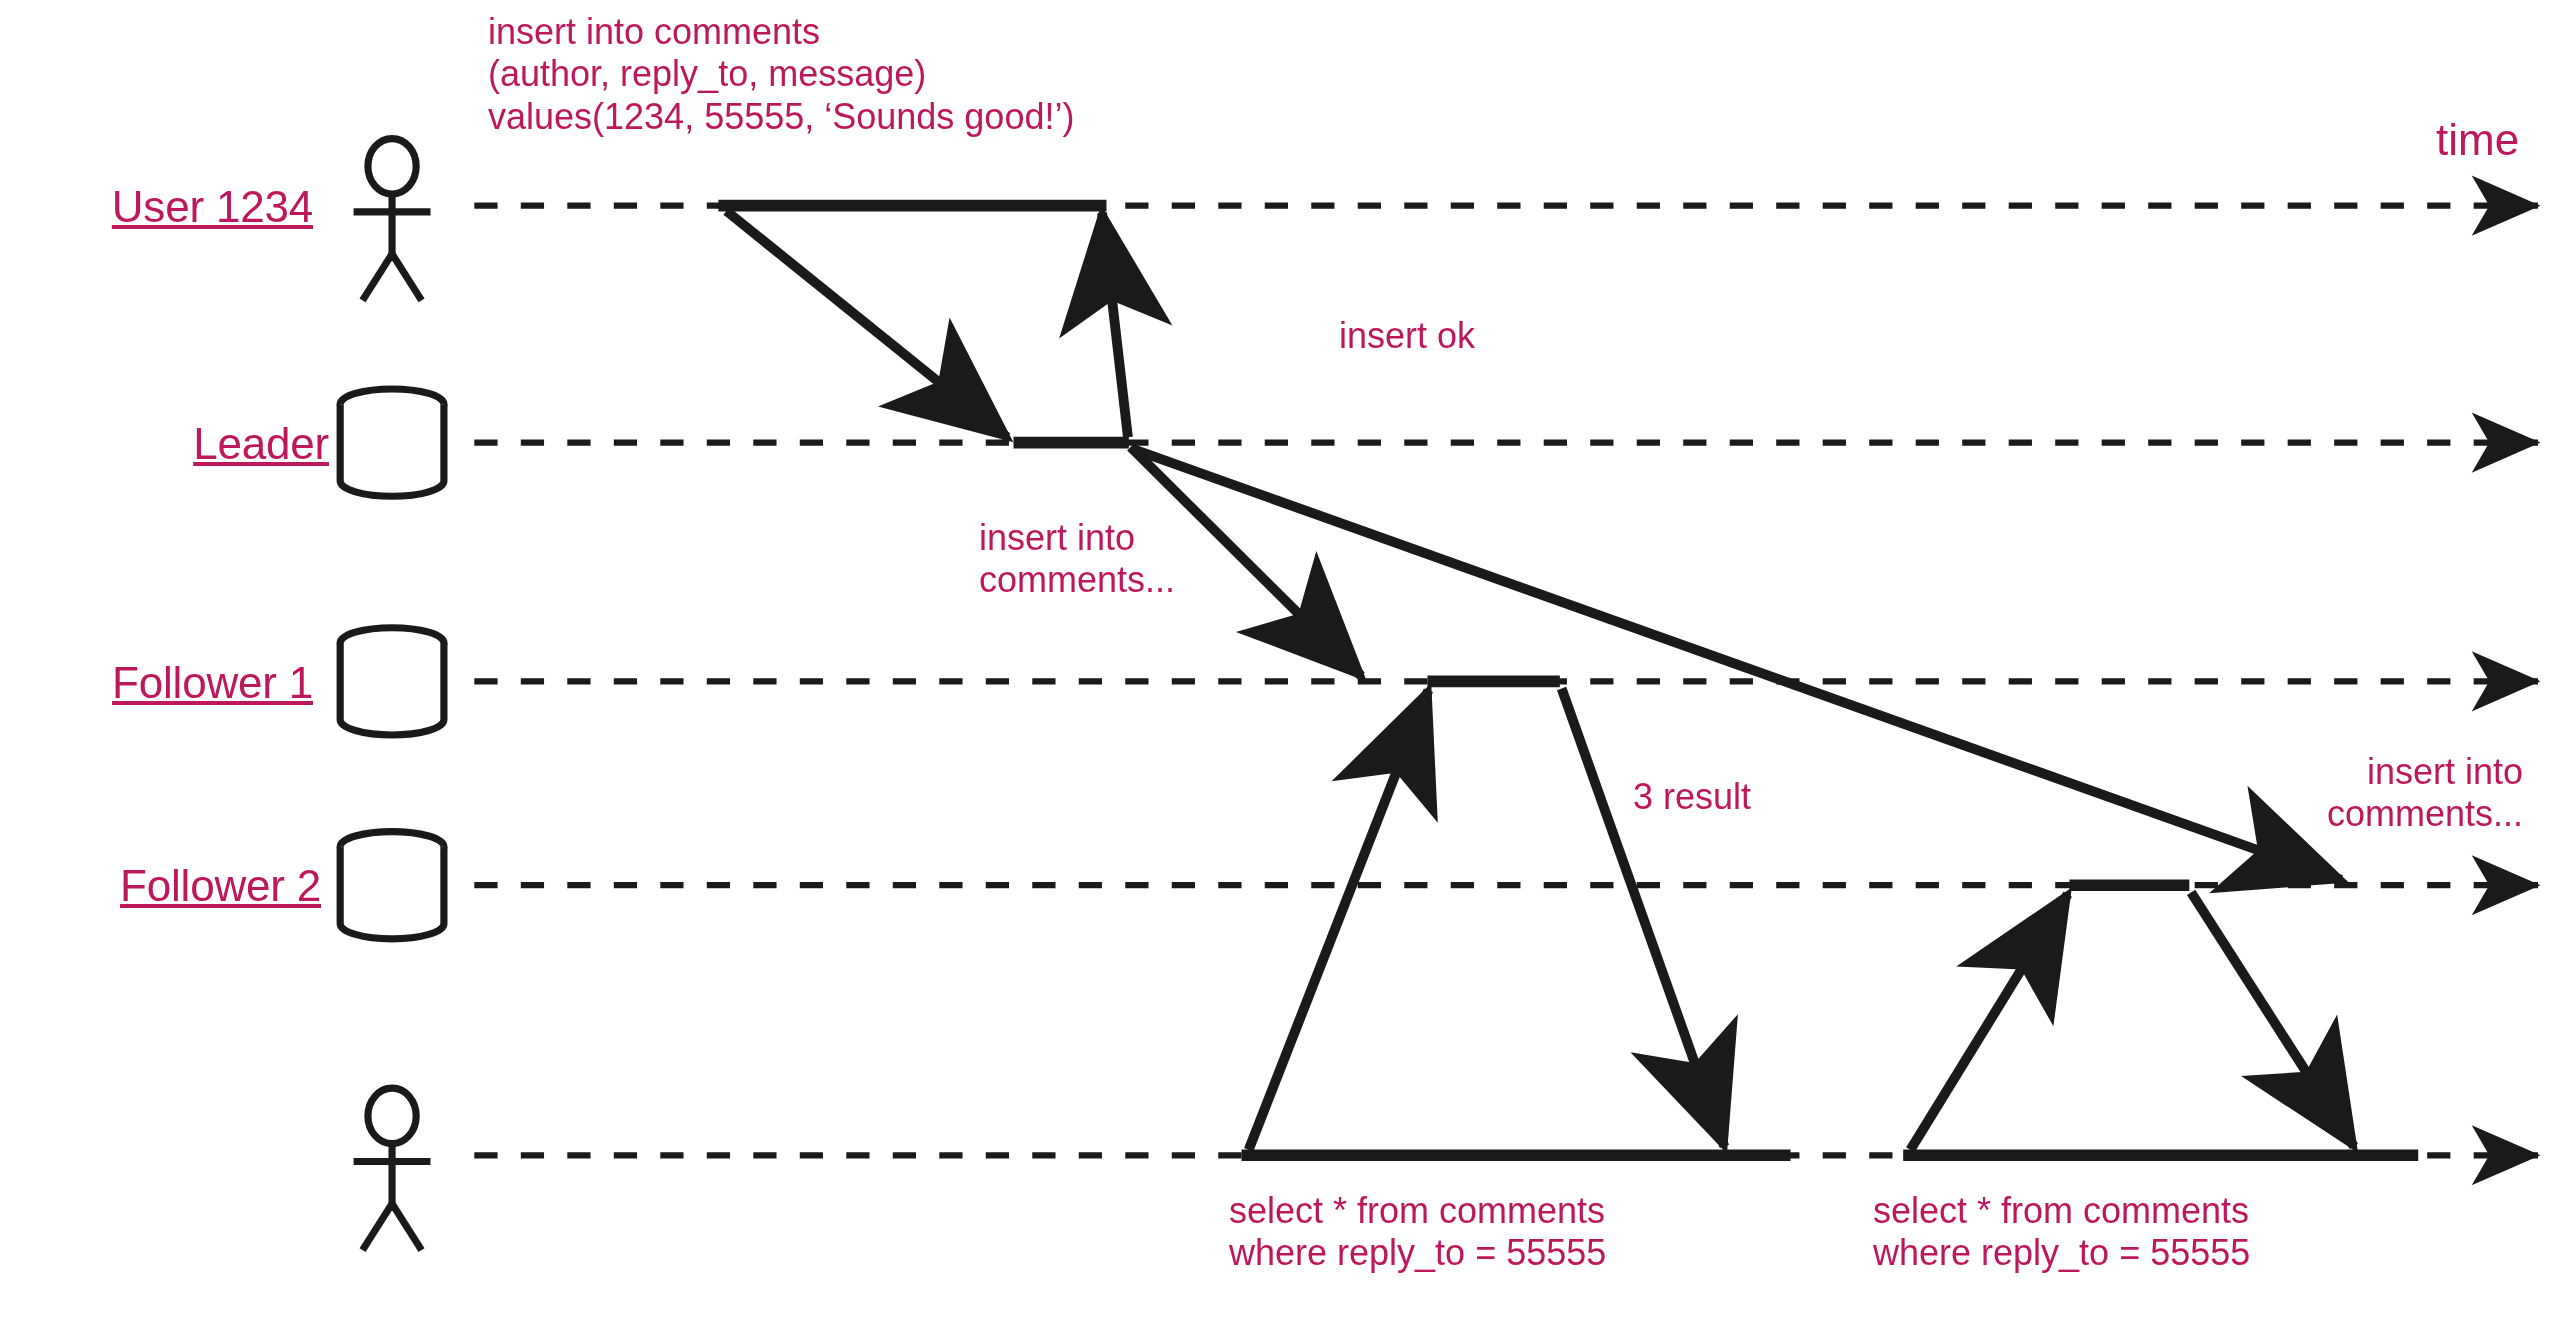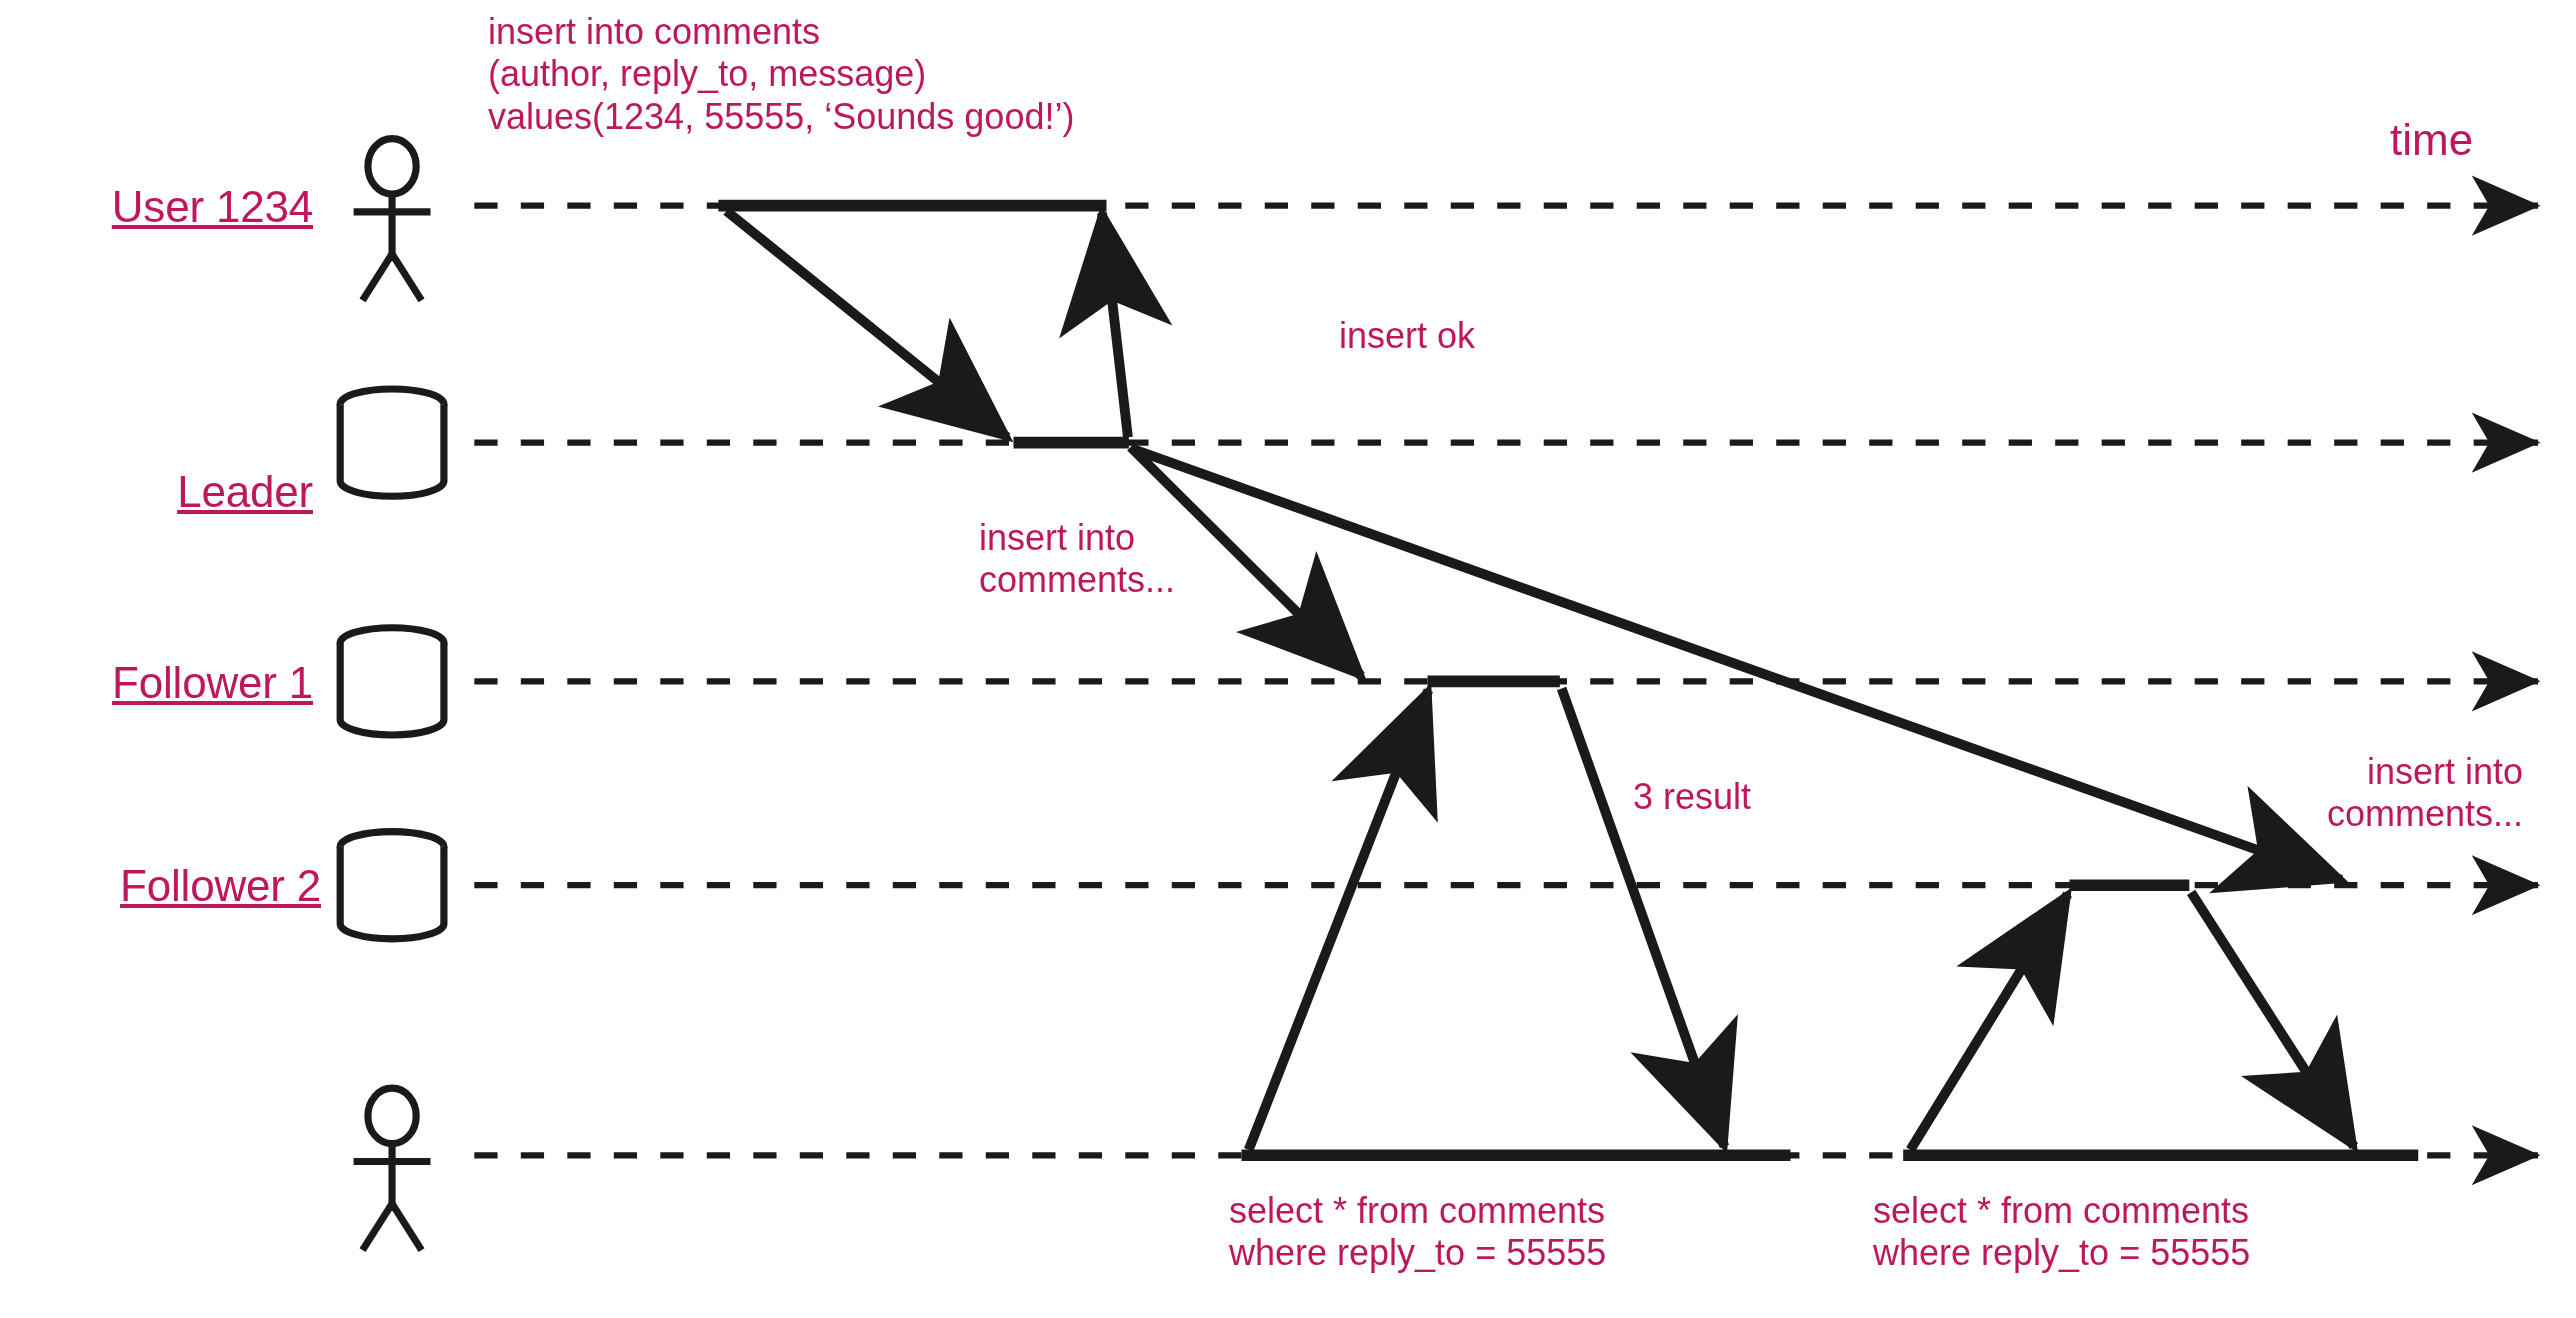--- a/index.html
+++ b/index.html
@@ -35,20 +35,21 @@
     text-decoration: underline;
   }
   .msg-label {
     font-size: 36px;
   }
   .sql-label {
     font-size: 36px;
   }
   .time-label {
     font-size: 44px;
+    margin-left: 46px;
   }
   .tr { text-align: right; }
 </style>
 </head>
 <body>
 
 <div id="canvas">
 
   <svg class="diagram" viewBox="0 0 2880 1474" xmlns="http://www.w3.org/2000/svg">
 
@@ -150,21 +151,21 @@
       <ellipse cx="438" cy="1248" rx="27" ry="31" fill="none" stroke="#1a1a1a" stroke-width="8"></ellipse>
       <line x1="438" y1="1279" x2="438" y2="1354" stroke="#1a1a1a" stroke-width="8"></line>
       <line x1="395" y1="1299" x2="481" y2="1299" stroke="#1a1a1a" stroke-width="8"></line>
       <line x1="438" y1="1346" x2="405" y2="1398" stroke="#1a1a1a" stroke-width="8"></line>
       <line x1="438" y1="1346" x2="471" y2="1398" stroke="#1a1a1a" stroke-width="8"></line>
     </g>
   </svg>
 
   <div class="lbl actor-label tr" style="left:0; top:181px; width:313px;">User 1234</div>
 
-  <div class="lbl actor-label tr" style="left:0; top:418px; width:313px;margin-top:48px;">Leader</div>
+  <div class="lbl actor-label tr" style="left:16px; top:418px; width:313px;">Leader</div>
 
   <div class="lbl actor-label tr" style="left:0; top:657px; width:313px;">Follower 1</div>
 
   <div class="lbl actor-label tr" style="left:0; top:860px; width:313px;padding-left:8px;">Follower 2</div>
 
 
   <div class="lbl time-label" style="left:2390px; top:114px;">time</div>
 
   <div class="lbl sql-label" style="left:488px; top:10.7px;">insert into comments
 (author, reply_to, message)

